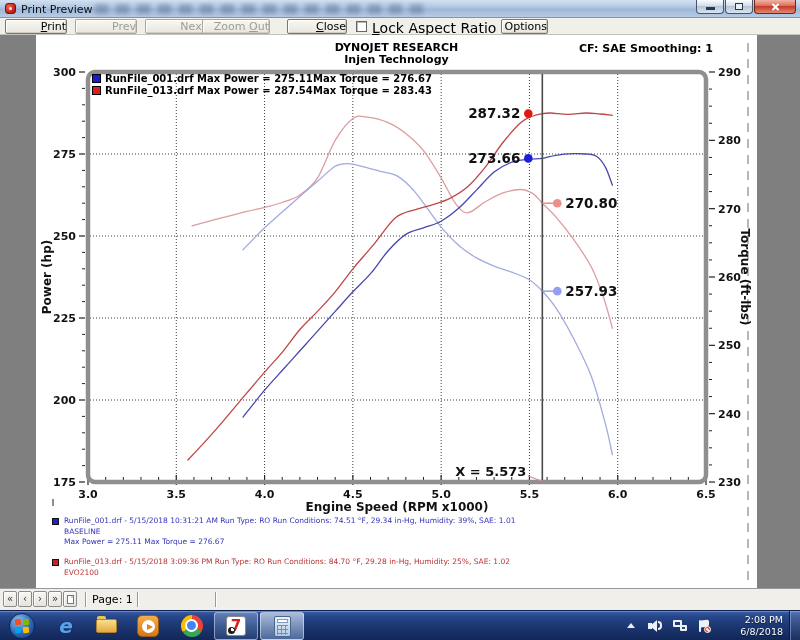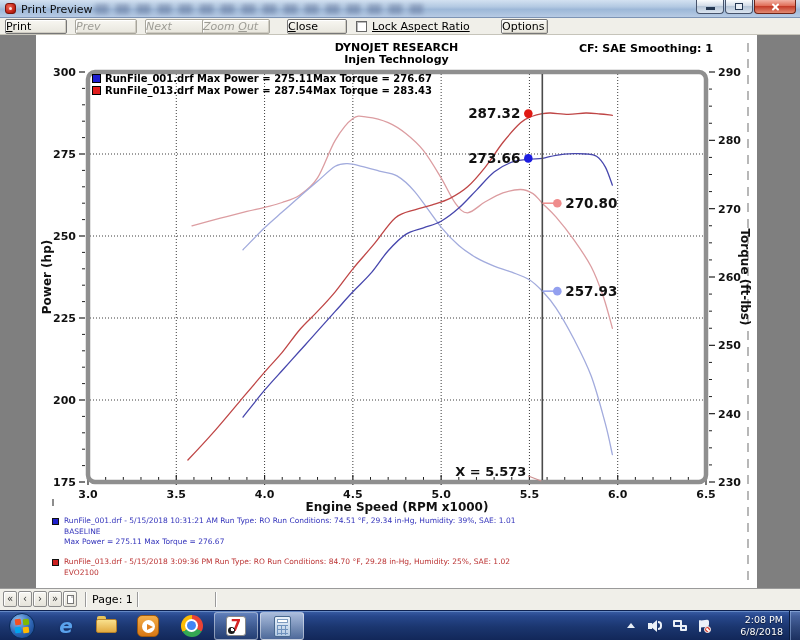--- a/index.html
+++ b/index.html
@@ -22,28 +22,28 @@
     background:linear-gradient(#fbfdfe,#d3dde9 45%,#b6c6d8 50%,#dae4ef);}
   .wbtn.close{width:42px;background:linear-gradient(#f2b3a6,#e06d57 45%,#c53d2a 50%,#e28a72);border-color:#6e2417;}
   .glyph-min{position:absolute;left:9px;bottom:3px;width:9px;height:3px;background:#243852;}
   .glyph-restore{position:absolute;left:9px;top:3px;width:8px;height:7px;border:1.5px solid #243852;background:#e8eef5;}
   .glyph-x1,.glyph-x2{position:absolute;left:16px;top:2px;width:9px;height:2px;background:#fff;border-radius:1px;}
   .glyph-x1{transform:translateY(4px) rotate(45deg);}
   .glyph-x2{transform:translateY(4px) rotate(-45deg);}
 
   
   .toolbar{position:absolute;left:0;top:18px;width:800px;height:17px;background:#f0efe9;border-bottom:1px solid #c6c4ba;}
-  .tbtn{position:absolute;top:1px;height:15px;font-size:11px;line-height:13px;text-align:left;color:#000;
+  .tbtn{position:absolute;top:1px;height:15px;font-size:11px;line-height:13px;text-align:right;color:#000;
     background:linear-gradient(#f8f7f2,#e8e6dd);border:1px solid #777;border-radius:2px;
     box-shadow:inset 1px 1px 0 #fff, inset -1px -1px 0 #cfccc2;}
-  .tbtn.disabled{color:#9d9c95;border-color:#a7a59c;font-style:italic;}
+  .tbtn.disabled{color:#9d9c95;border-color:#a7a59c;}
   .u{text-decoration:underline;}
   .chk{position:absolute;left:356px;top:3px;width:11px;height:11px;background:#fff;border:1px solid #666;
     box-shadow:inset 1px 1px 0 #b9b9b9;}
-  .chk-label{position:absolute;left:372px;top:2px;font-size:11px;color:#000;text-decoration:underline;}
+  .chk-label{position:absolute;left:372px;top:2px;font-size:14px;color:#000;}
 
   
   .workspace{position:absolute;left:0;top:35px;width:800px;height:553px;background:#7f7f7f;}
   .paper{position:absolute;left:36px;top:0;width:721px;height:553px;background:#fff;}
   #plot-svg{position:absolute;left:0;top:0;}
   #plot-svg text{font-family:"DejaVu Sans",sans-serif;fill:#111;}
 
   .chart-header{position:absolute;left:0;top:7px;width:721px;text-align:center;font-size:11px;font-weight:bold;color:#000;line-height:12px;}
   .cf-label{position:absolute;top:7px;right:44px;font-size:11px;font-weight:bold;color:#000;}
 

